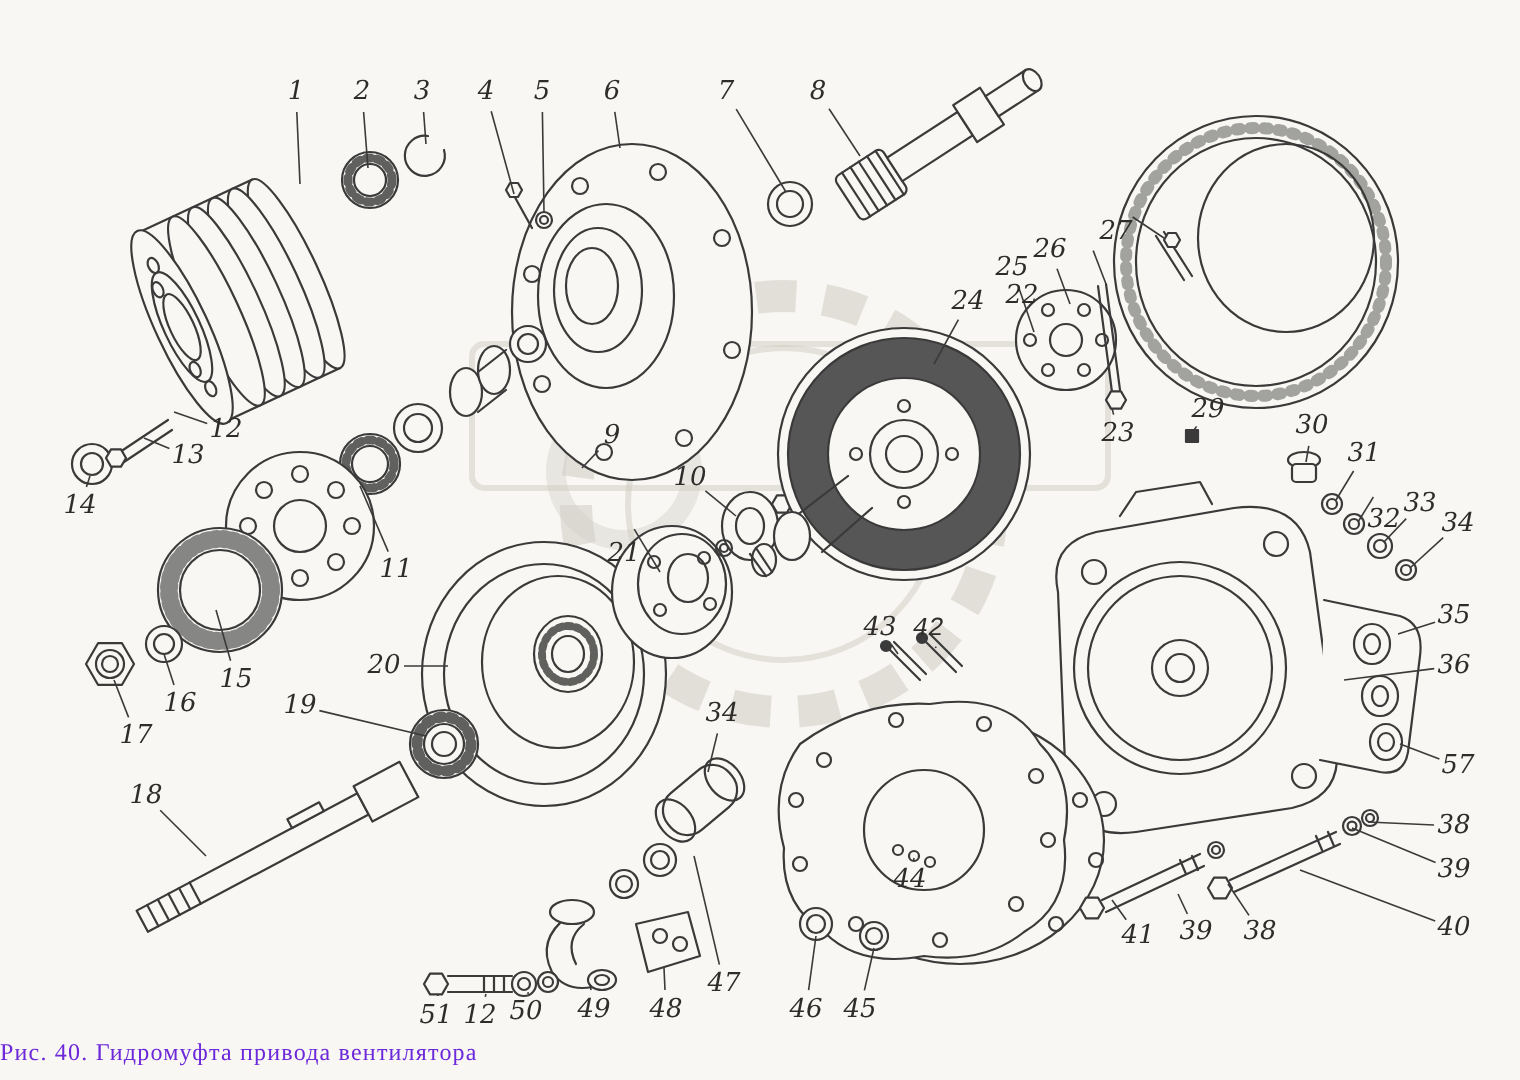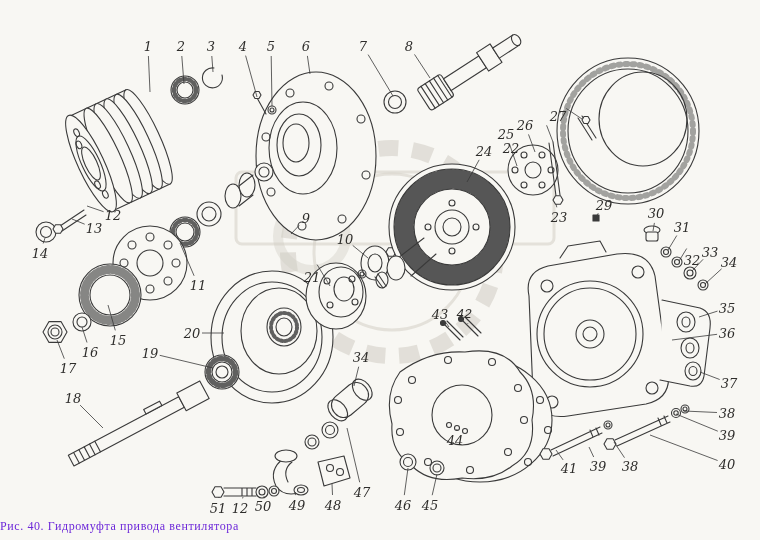--- a/index.html
+++ b/index.html
@@ -439,21 +439,21 @@
       <span class="callout" style="left: 484px; top: 151px;">24</span>
       <span class="callout" style="left: 559px; top: 217px;">23</span>
       <span class="callout" style="left: 604px; top: 205px;">29</span>
       <span class="callout" style="left: 656px; top: 213px;">30</span>
       <span class="callout" style="left: 682px; top: 227px;">31</span>
       <span class="callout" style="left: 692px; top: 240px; margin-top: 20px;">32</span>
       <span class="callout" style="left: 710px; top: 252px;">33</span>
       <span class="callout" style="left: 729px; top: 262px;">34</span>
       <span class="callout" style="left: 727px; top: 308px;">35</span>
       <span class="callout" style="left: 727px; top: 333px;">36</span>
-      <span class="callout" style="left: 729px; top: 383px;">37</span>
+      <span class="callout" style="left: 729px; top: 383px;">57</span>
       <span class="callout" style="left: 727px; top: 413px;">38</span>
       <span class="callout" style="left: 727px; top: 435px;">39</span>
       <span class="callout" style="left: 727px; top: 464px;">40</span>
       <span class="callout" style="left: 569px; top: 468px;">41</span>
       <span class="callout" style="left: 598px; top: 466px;">39</span>
       <span class="callout" style="left: 630px; top: 466px;">38</span>
       <span class="callout" style="left: 440px; top: 314px;">43</span>
       <span class="callout" style="left: 464px; top: 314px; font-family: Liberation Mono, monospace;">42</span>
       <span class="callout" style="left: 455px; top: 440px;">44</span>
       <span class="callout" style="left: 430px; top: 505px;">45</span>

